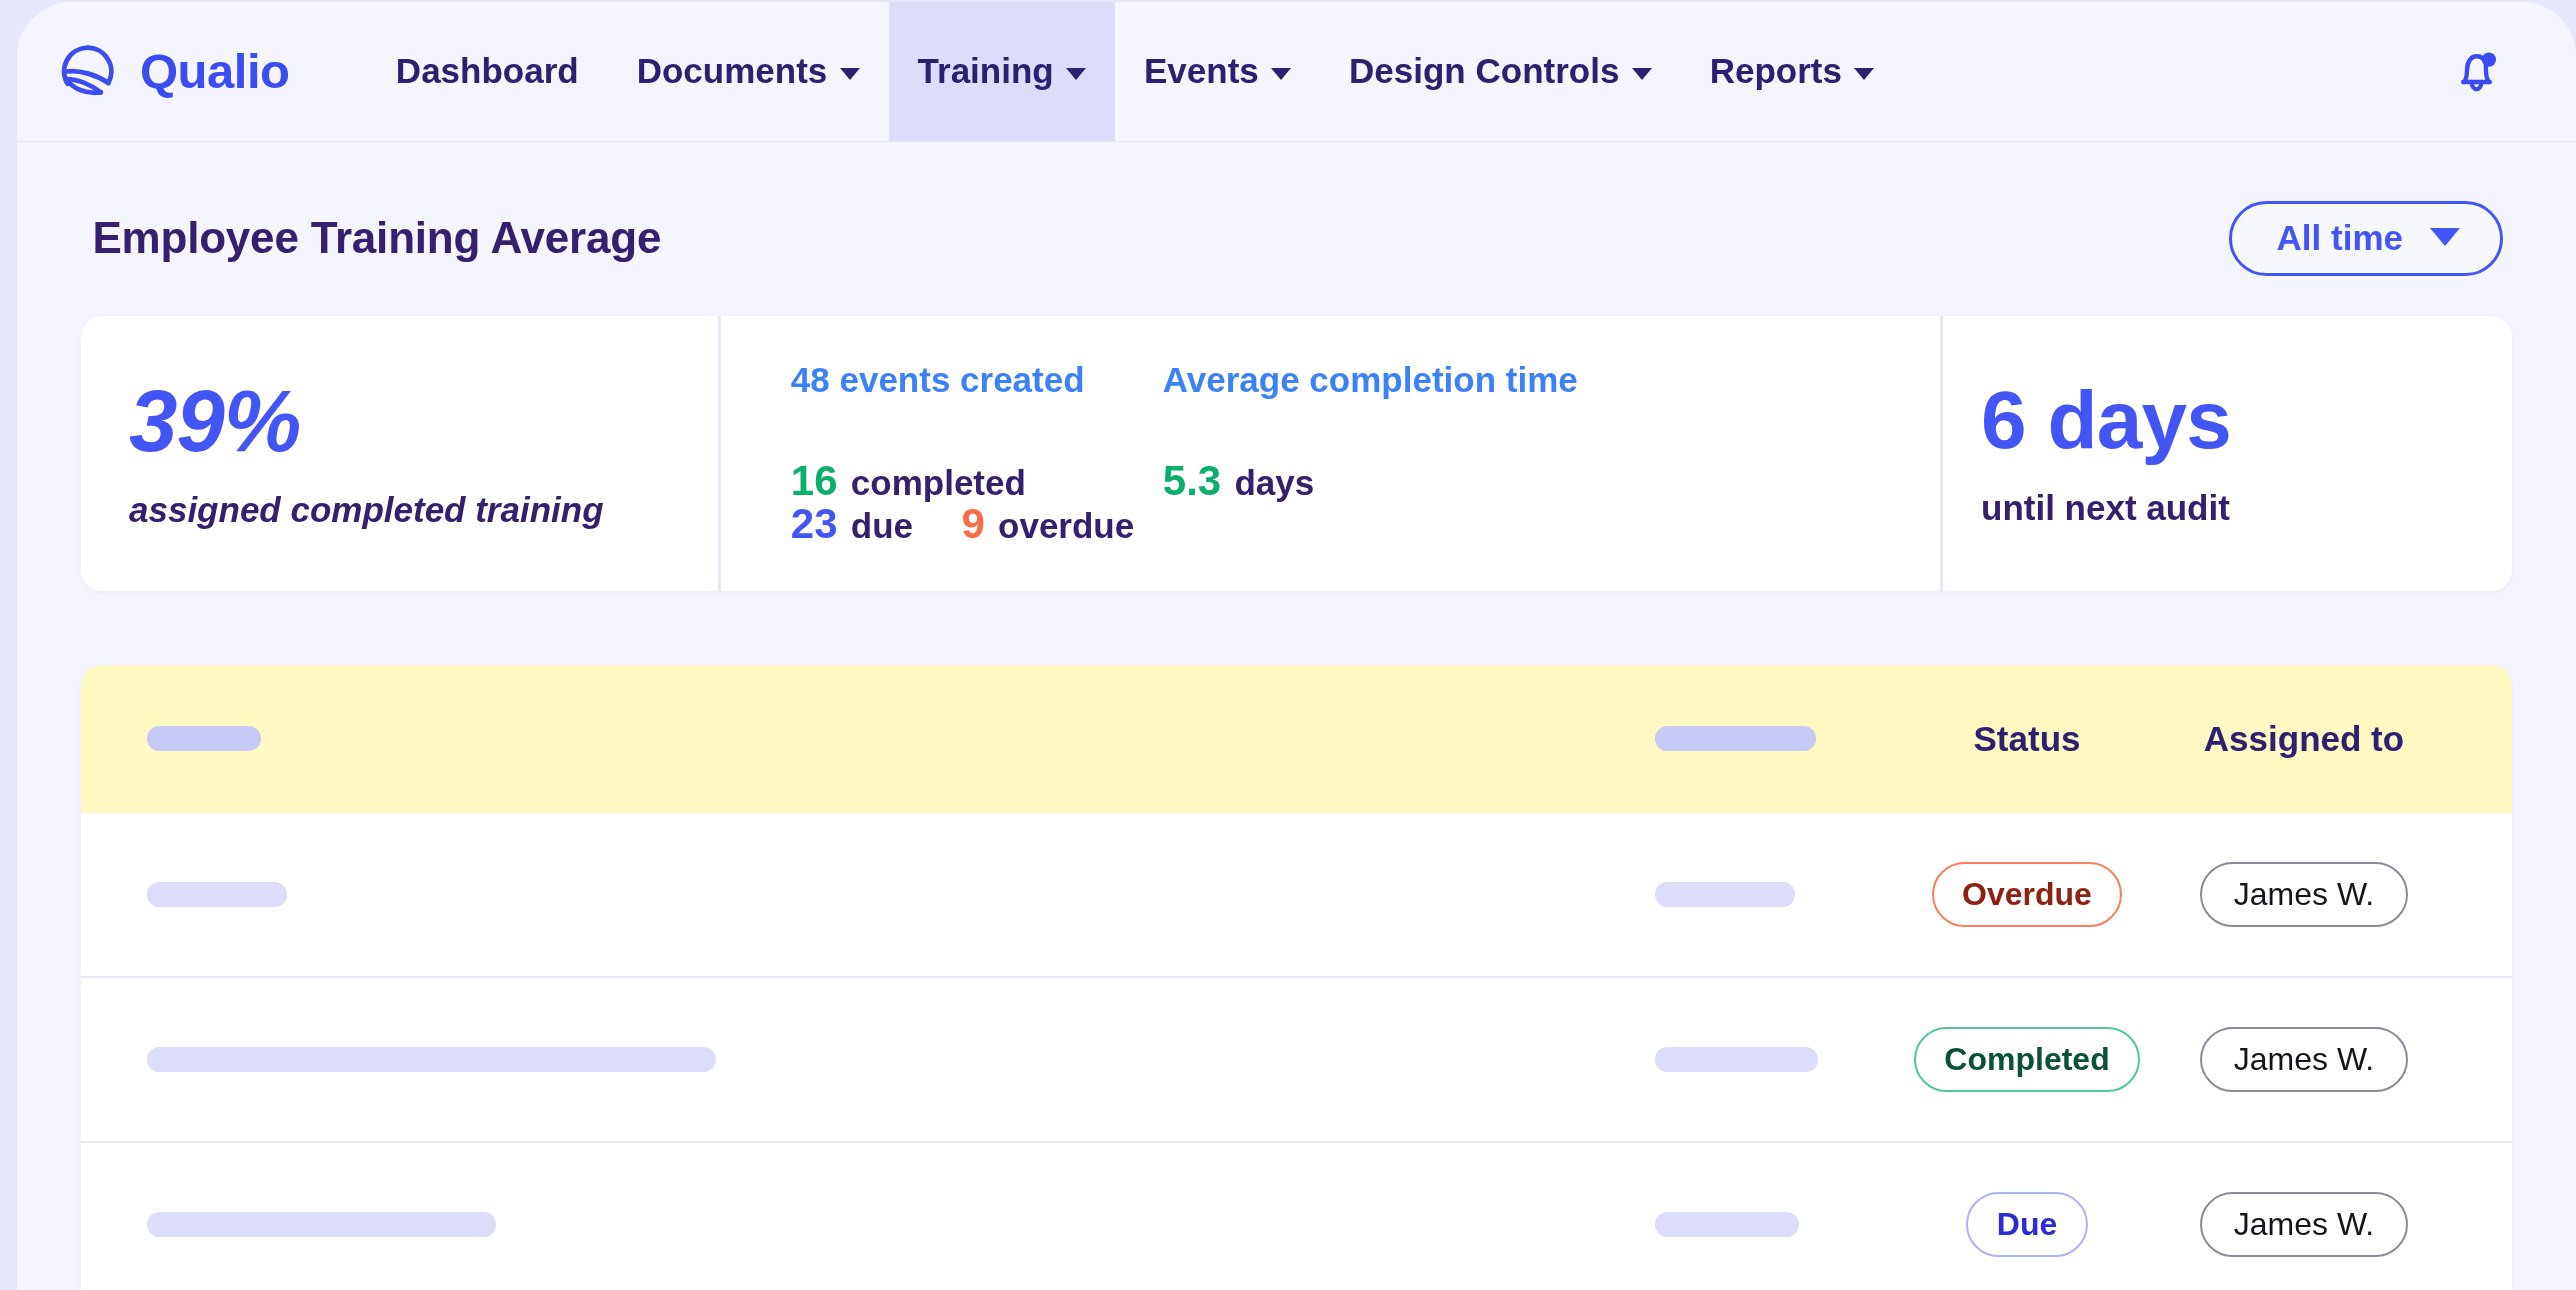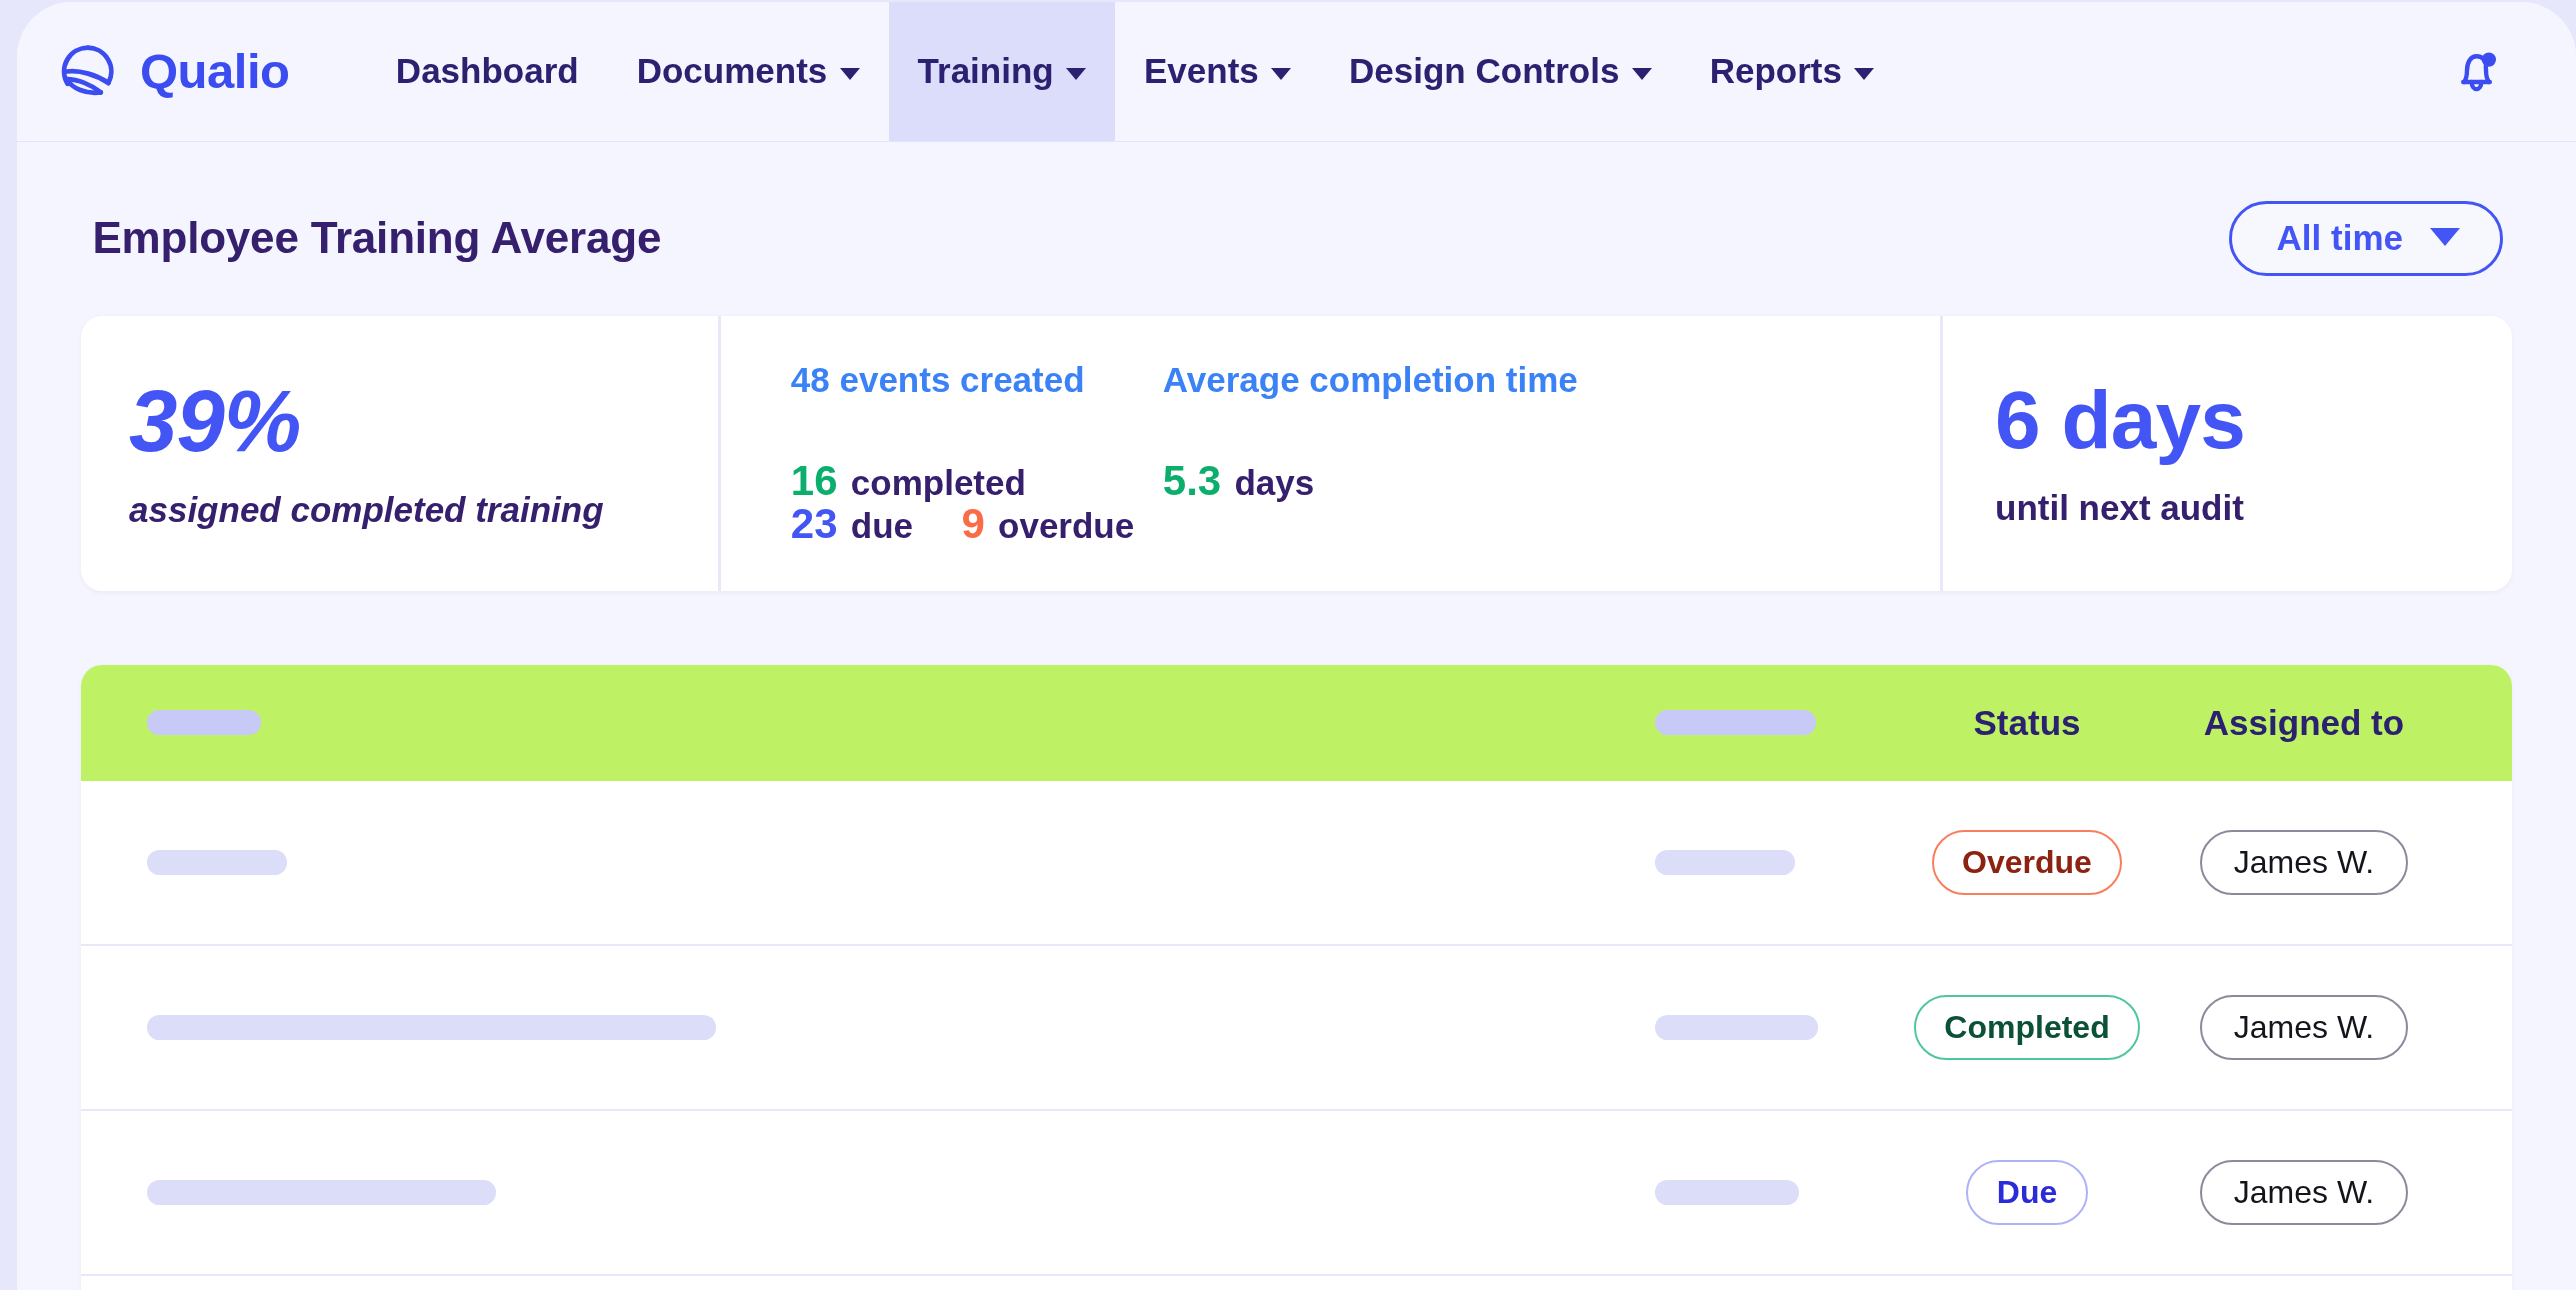--- a/index.html
+++ b/index.html
@@ -164,21 +164,21 @@
     white-space: nowrap;
   }
   .stat-group { display: inline-flex; align-items: baseline; gap: 13.3px; }
   .stat-num { font-size: 42px; font-weight: 700; line-height: 1; }
   .stat-num.green { color: #0cae6d; margin-top: 20px; }
   .stat-num.blue { color: #4355f5; }
   .stat-num.orange { color: #fa6c45; }
   .stat-lbl { font-size: 35px; font-weight: 700; color: #36206e; }
   .gap-a { display: inline-block; width: 40px; }
 
-  .kpi-audit { flex: 0 0 569px; padding-left: 52px; }
+  .kpi-audit { flex: 0 0 569px; padding-left: 38px; }
   .kpi-audit .big {
     font-size: 82px;
     font-weight: 700;
     color: #4355f5;
     line-height: 1;
     letter-spacing: -0.9px;
   }
   .kpi-audit .sub {
     margin-top: 26.5px;
     font-size: 35px;
@@ -196,23 +196,23 @@
   }
 
   .trow {
     display: flex;
     align-items: center;
     height: 165px;
     padding: 0 66px;
     border-bottom: 2.8px solid #e7e8fa;
   }
   .trow.thead {
-    background: #bef264;
+    background: #fef9c3;
     border-bottom: none;
-    height: 116px;
+    height: 148px;
   }
 
   .col-name    { flex: 1 1 auto; }
   .col-meta    { flex: 0 0 237px; }
   .col-status  { flex: 0 0 270px; display: flex; justify-content: center; }
   .col-owner   { flex: 0 0 284px; display: flex; justify-content: center; }
 
   .th-text {
     font-size: 35px;
     font-weight: 700;

